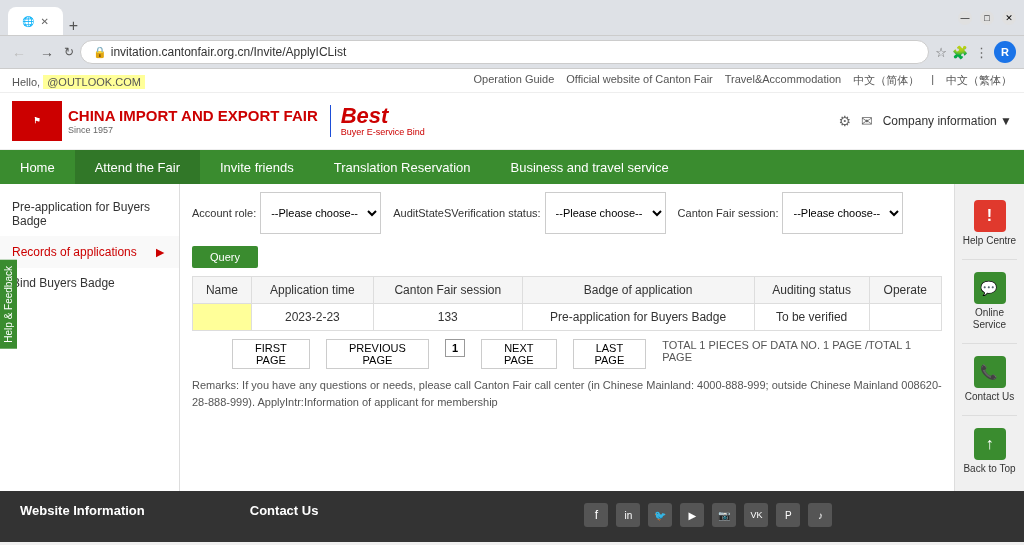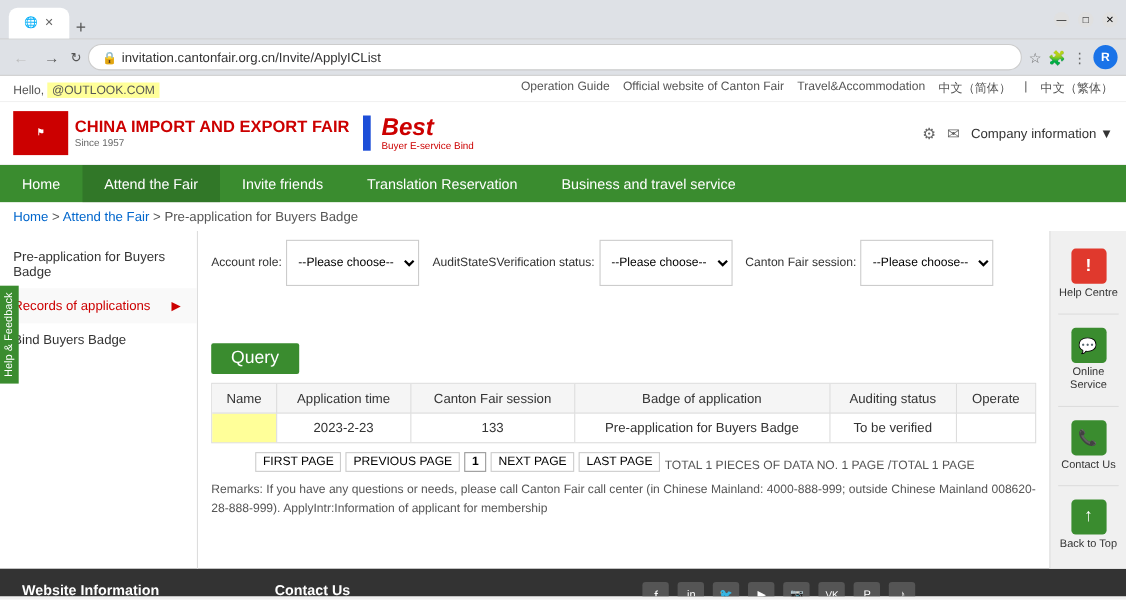--- a/index.html
+++ b/index.html
@@ -65,33 +65,33 @@
     .sidebar-arrow { color: #cc0000; font-size: 14px; }
 
     
     .content-area { flex: 1; padding: 8px 12px; }
 
     
     .filter-bar { display: flex; align-items: center; gap: 12px; margin-bottom: 8px; font-size: 12px; flex-wrap: wrap; }
     .filter-group { display: flex; align-items: center; gap: 4px; }
     .filter-label { color: #333; font-size: 11px; white-space: nowrap; }
     .filter-select { border: 1px solid #ccc; padding: 13px 6px; font-size: 11px; background: white; min-width: 120px; }
-    .query-btn { background: #3a8c2f; color: white; border: none; padding: 5px 18px; font-size: 16px; cursor: pointer; border-radius: 2px; margin-top: 40px; }
+    .query-btn { background: #3a8c2f; color: white; border: none; padding: 5px 18px; font-size: 11px; cursor: pointer; border-radius: 2px; }
 
     
     .table-container { border: 1px solid #ddd; margin-bottom: 8px; }
     table { width: 100%; border-collapse: collapse; font-size: 12px; }
     th { background: #f5f5f5; padding: 6px 8px; text-align: center; border-bottom: 1px solid #ddd; border-right: 1px solid #ddd; font-weight: normal; color: #333; }
     td { padding: 6px 8px; text-align: center; border-bottom: 1px solid #eee; border-right: 1px solid #ddd; color: #333; }
     tr:last-child td { border-bottom: none; }
     td:last-child, th:last-child { border-right: none; }
     .name-cell { background: #ffff99; }
 
     
-    .pagination { display: flex; align-items: flex-end; gap: 4px; margin-bottom: 8px; font-size: 11px; padding-left: 40px; }
+    .pagination { display: flex; align-items: flex-start; gap: 16px; margin-bottom: 8px; font-size: 11px; padding-left: 40px; }
     .page-btn { border: 1px solid #ccc; background: white; padding: 2px 6px; cursor: pointer; font-size: 11px; }
     .page-current { border: 1px solid #999; background: white; padding: 2px 6px; font-weight: bold; font-size: 11px; }
     .page-info { color: #555; font-size: 11px; }
 
     
     .remarks { font-size: 11px; color: #555; line-height: 1.5; }
 
     
     .right-panel { width: 70px; background: #f0f0f0; border-left: 1px solid #ddd; display: flex; flex-direction: column; align-items: center; padding: 8px 0; gap: 4px; flex-shrink: 0; }
     .right-panel-item { display: flex; flex-direction: column; align-items: center; gap: 3px; padding: 8px 4px; cursor: pointer; width: 100%; }
@@ -168,21 +168,21 @@
           <div style="width:50px;height:40px;background:#cc0000;display:flex;align-items:center;justify-content:center;color:white;font-size:8px;font-weight:bold;text-align:center;line-height:1.1;">
             <span>⚑</span>
           </div>
         </div>
         <div style="display:flex;flex-direction:column;">
           <div style="font-size:15px;color:#cc0000;font-weight:bold;line-height:1.2;">CHINA IMPORT AND EXPORT FAIR</div>
           <div style="font-size:9px;color:#666;">Since 1957</div>
         </div>
       </div>
 
-      <div style="border-left:7px solid #1d4ed8;padding-left:10px;margin-left:4px;">
+      <div style="border-left:1px solid #1d4ed8;padding-left:10px;margin-left:4px;">
         <div style="font-size:22px;font-style:italic;color:#cc0000;font-weight:bold;line-height:1;">Best</div>
         <div style="font-size:9px;color:#cc0000;">Buyer E-service Bind</div>
       </div>
     </div>
     <div class="logo-right">
       <span class="gear-icon">⚙</span>
       <span class="mail-icon">✉</span>
       <span class="company-info">
         <span>Company information</span>
         <span>▼</span>
@@ -191,27 +191,20 @@
   </div>
 
   <div class="main-nav">
     <a class="nav-item">Home</a>
     <a class="nav-item active">Attend the Fair</a>
     <a class="nav-item">Invite friends</a>
     <a class="nav-item">Translation Reservation</a>
     <a class="nav-item">Business and travel service</a>
   </div>
 
-  <div class="breadcrumb">
-    <a>Home</a>
-    <span> &gt; </span>
-    <a>Attend the Fair</a>
-    <span> &gt; </span>
-    <span>Pre-application for Buyers Badge</span>
-  </div>
 
   <div class="main-content">
 
     <div class="sidebar">
       <div class="sidebar-item">
         <span>Pre-application for Buyers Badge</span>
       </div>
       <div class="sidebar-item-with-arrow">
         <span>Records of applications</span>
         <span class="sidebar-arrow">►</span>

